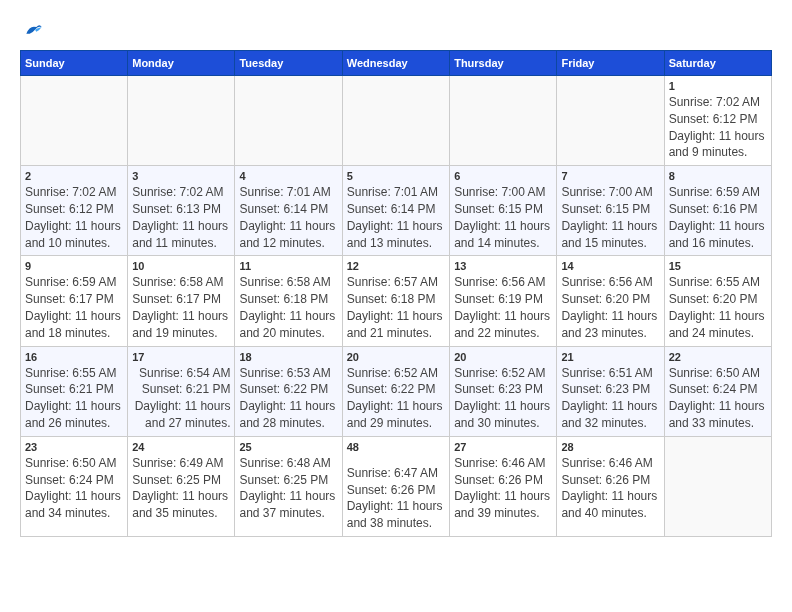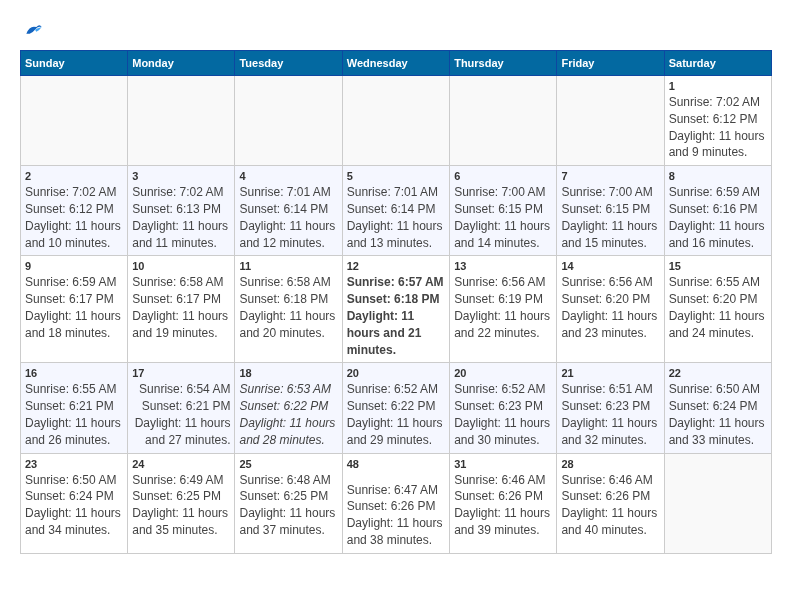--- a/index.html
+++ b/index.html
@@ -41,21 +41,21 @@
     .location {
       font-size: 14px;
       color: #555;
     }
     .calendar {
       width: 100%;
       border-collapse: collapse;
       font-size: 10px;
     }
     .calendar th {
-      background-color: #0369a1;
+      background-color: #1d4ed8;
       color: #fff;
       padding: 6px 4px;
       text-align: left;
       font-size: 11px;
       border: 1px solid #0d47a1;
     }
     .calendar td {
       border: 1px solid #ccc;
       vertical-align: top;
       padding: 4px;
@@ -191,21 +191,21 @@
 Daylight: 11 hours and 19 minutes.</div>
         </td>
         <td>
           <div class="day-number">11</div>
           <div class="day-detail" style="white-space: pre-line;">Sunrise: 6:58 AM
 Sunset: 6:18 PM
 Daylight: 11 hours and 20 minutes.</div>
         </td>
         <td>
           <div class="day-number">12</div>
-          <div class="day-detail" style="white-space: pre-line; font-weight: bold;">Sunrise: 6:57 AM
+          <div class="day-detail" style="white-space: pre-line;">Sunrise: 6:57 AM
 Sunset: 6:18 PM
 Daylight: 11 hours and 21 minutes.</div>
         </td>
         <td>
           <div class="day-number">13</div>
           <div class="day-detail" style="white-space: pre-line;">Sunrise: 6:56 AM
 Sunset: 6:19 PM
 Daylight: 11 hours and 22 minutes.</div>
         </td>
         <td>
@@ -229,21 +229,21 @@
 Daylight: 11 hours and 26 minutes.</div>
         </td>
         <td>
           <div class="day-number">17</div>
           <div class="day-detail" style="white-space: pre-line; text-align: right;">Sunrise: 6:54 AM
 Sunset: 6:21 PM
 Daylight: 11 hours and 27 minutes.</div>
         </td>
         <td>
           <div class="day-number">18</div>
-          <div class="day-detail" style="white-space: pre-line; font-style: italic;">Sunrise: 6:53 AM
+          <div class="day-detail" style="white-space: pre-line;">Sunrise: 6:53 AM
 Sunset: 6:22 PM
 Daylight: 11 hours and 28 minutes.</div>
         </td>
         <td>
           <div class="day-number">20</div>
           <div class="day-detail" style="white-space: pre-line;">Sunrise: 6:52 AM
 Sunset: 6:22 PM
 Daylight: 11 hours and 29 minutes.</div>
         </td>
         <td>
@@ -284,21 +284,21 @@
 Sunset: 6:25 PM
 Daylight: 11 hours and 37 minutes.</div>
         </td>
         <td>
           <div class="day-number">48</div>
           <div class="day-detail" style="white-space: pre-line; margin-top: 12px;">Sunrise: 6:47 AM
 Sunset: 6:26 PM
 Daylight: 11 hours and 38 minutes.</div>
         </td>
         <td>
-          <div class="day-number">31</div>
+          <div class="day-number">27</div>
           <div class="day-detail" style="white-space: pre-line;">Sunrise: 6:46 AM
 Sunset: 6:26 PM
 Daylight: 11 hours and 39 minutes.</div>
         </td>
         <td>
           <div class="day-number">28</div>
           <div class="day-detail" style="white-space: pre-line;">Sunrise: 6:46 AM
 Sunset: 6:26 PM
 Daylight: 11 hours and 40 minutes.</div>
         </td>

